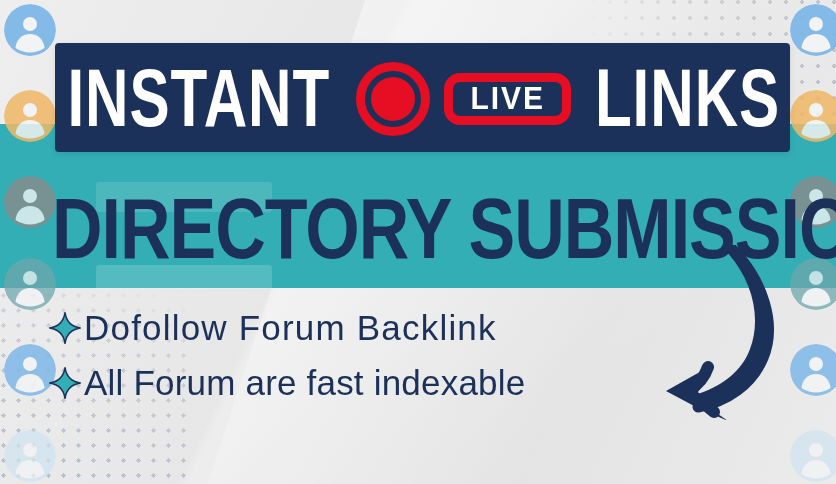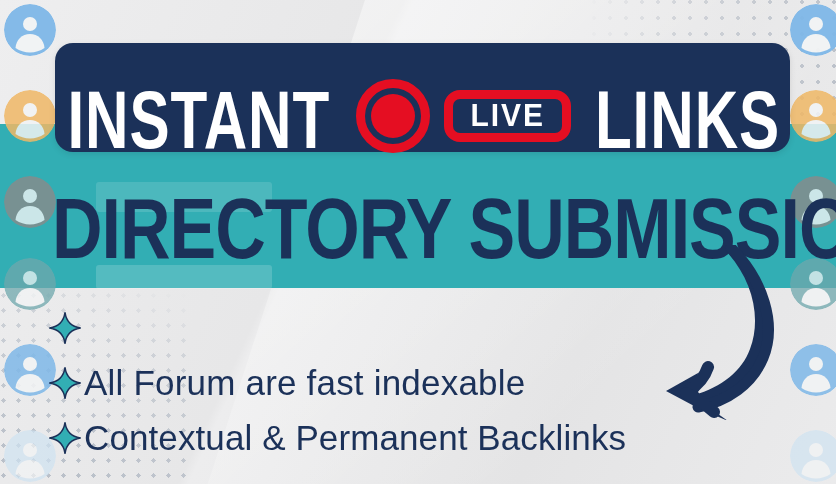--- a/index.html
+++ b/index.html
@@ -52,22 +52,22 @@
     background:rgba(255,255,255,.13);border-radius:3px;
   }
   .ghost-box-b{
     position:absolute;left:96px;top:265px;width:176px;height:24px;
     background:rgba(255,255,255,.17);border-radius:3px;
   }
 
   
   .banner{
     position:absolute;left:55px;top:43px;width:735px;height:109px;
-    background:#1b3159;border-radius:18px;
-    display:flex;align-items:flex-end;justify-content:center;gap:18px;
+    background:#1b3159;border-radius:4px;
+    display:flex;align-items:center;justify-content:center;gap:18px;
     box-shadow:0 2px 6px rgba(0,0,0,.10);
   }
   .banner-word{
     color:#ffffff;font-weight:bold;font-size:64px;line-height:1;
     letter-spacing:1px;transform:scaleY(1.28) scaleX(.94);
     transform-origin:center;white-space:nowrap;
   }
   .live-group{display:flex;align-items:center;gap:14px;transform:translateY(1px);}
   .live-dot{
     width:74px;height:74px;border-radius:50%;
@@ -230,39 +230,32 @@
   <div class="headline">DIRECTORY SUBMISSIONS</div>
 
   <div class="bullets">
 
     <div class="bullet b1">
       <span class="spark">
         <svg viewBox="0 0 40 40" aria-hidden="true">
           <path d="M20 2 C21.6 12.6 27.4 18.4 38 20 C27.4 21.6 21.6 27.4 20 38 C18.4 27.4 12.6 21.6 2 20 C12.6 18.4 18.4 12.6 20 2 Z" fill="#32aeb4" stroke="#1b3159" stroke-width="1.8" stroke-linejoin="round"></path>
         </svg>
       </span>
+      <span class="b-text">Dofollow Forum Backlink</span>
     </div>
 
     <div class="bullet b2">
       <span class="spark">
         <svg viewBox="0 0 40 40" aria-hidden="true">
           <path d="M20 2 C21.6 12.6 27.4 18.4 38 20 C27.4 21.6 21.6 27.4 20 38 C18.4 27.4 12.6 21.6 2 20 C12.6 18.4 18.4 12.6 20 2 Z" fill="#32aeb4" stroke="#1b3159" stroke-width="1.8" stroke-linejoin="round"></path>
         </svg>
       </span>
       <span class="b-text">All Forum are fast indexable</span>
     </div>
 
-    <div class="bullet b3">
-      <span class="spark">
-        <svg viewBox="0 0 40 40" aria-hidden="true">
-          <path d="M20 2 C21.6 12.6 27.4 18.4 38 20 C27.4 21.6 21.6 27.4 20 38 C18.4 27.4 12.6 21.6 2 20 C12.6 18.4 18.4 12.6 20 2 Z" fill="#32aeb4" stroke="#1b3159" stroke-width="1.8" stroke-linejoin="round"></path>
-        </svg>
-      </span>
-      <span class="b-text">Contextual &amp; Permanent Backlinks</span>
-    </div>
 
   </div>
 
   <div class="arrow">
     <svg viewBox="0 0 190 175" aria-hidden="true">
       <path d="M96 2 C128 34 142 78 128 112 C118 136 96 152 68 159
                L92 176 L60 162 L30 146 L62 128 L58 150
                C86 142 106 126 114 104 C126 72 116 34 90 6 Z" fill="#1b3159"></path>
       <path d="M95 3 C127 35 141 79 127 113 C116 139 92 156 62 162" fill="none" stroke="#1b3159" stroke-width="11" stroke-linecap="round"></path>
       <path d="M72 123 L34 147 L78 166 L62 147 Z" fill="#1b3159"></path>

